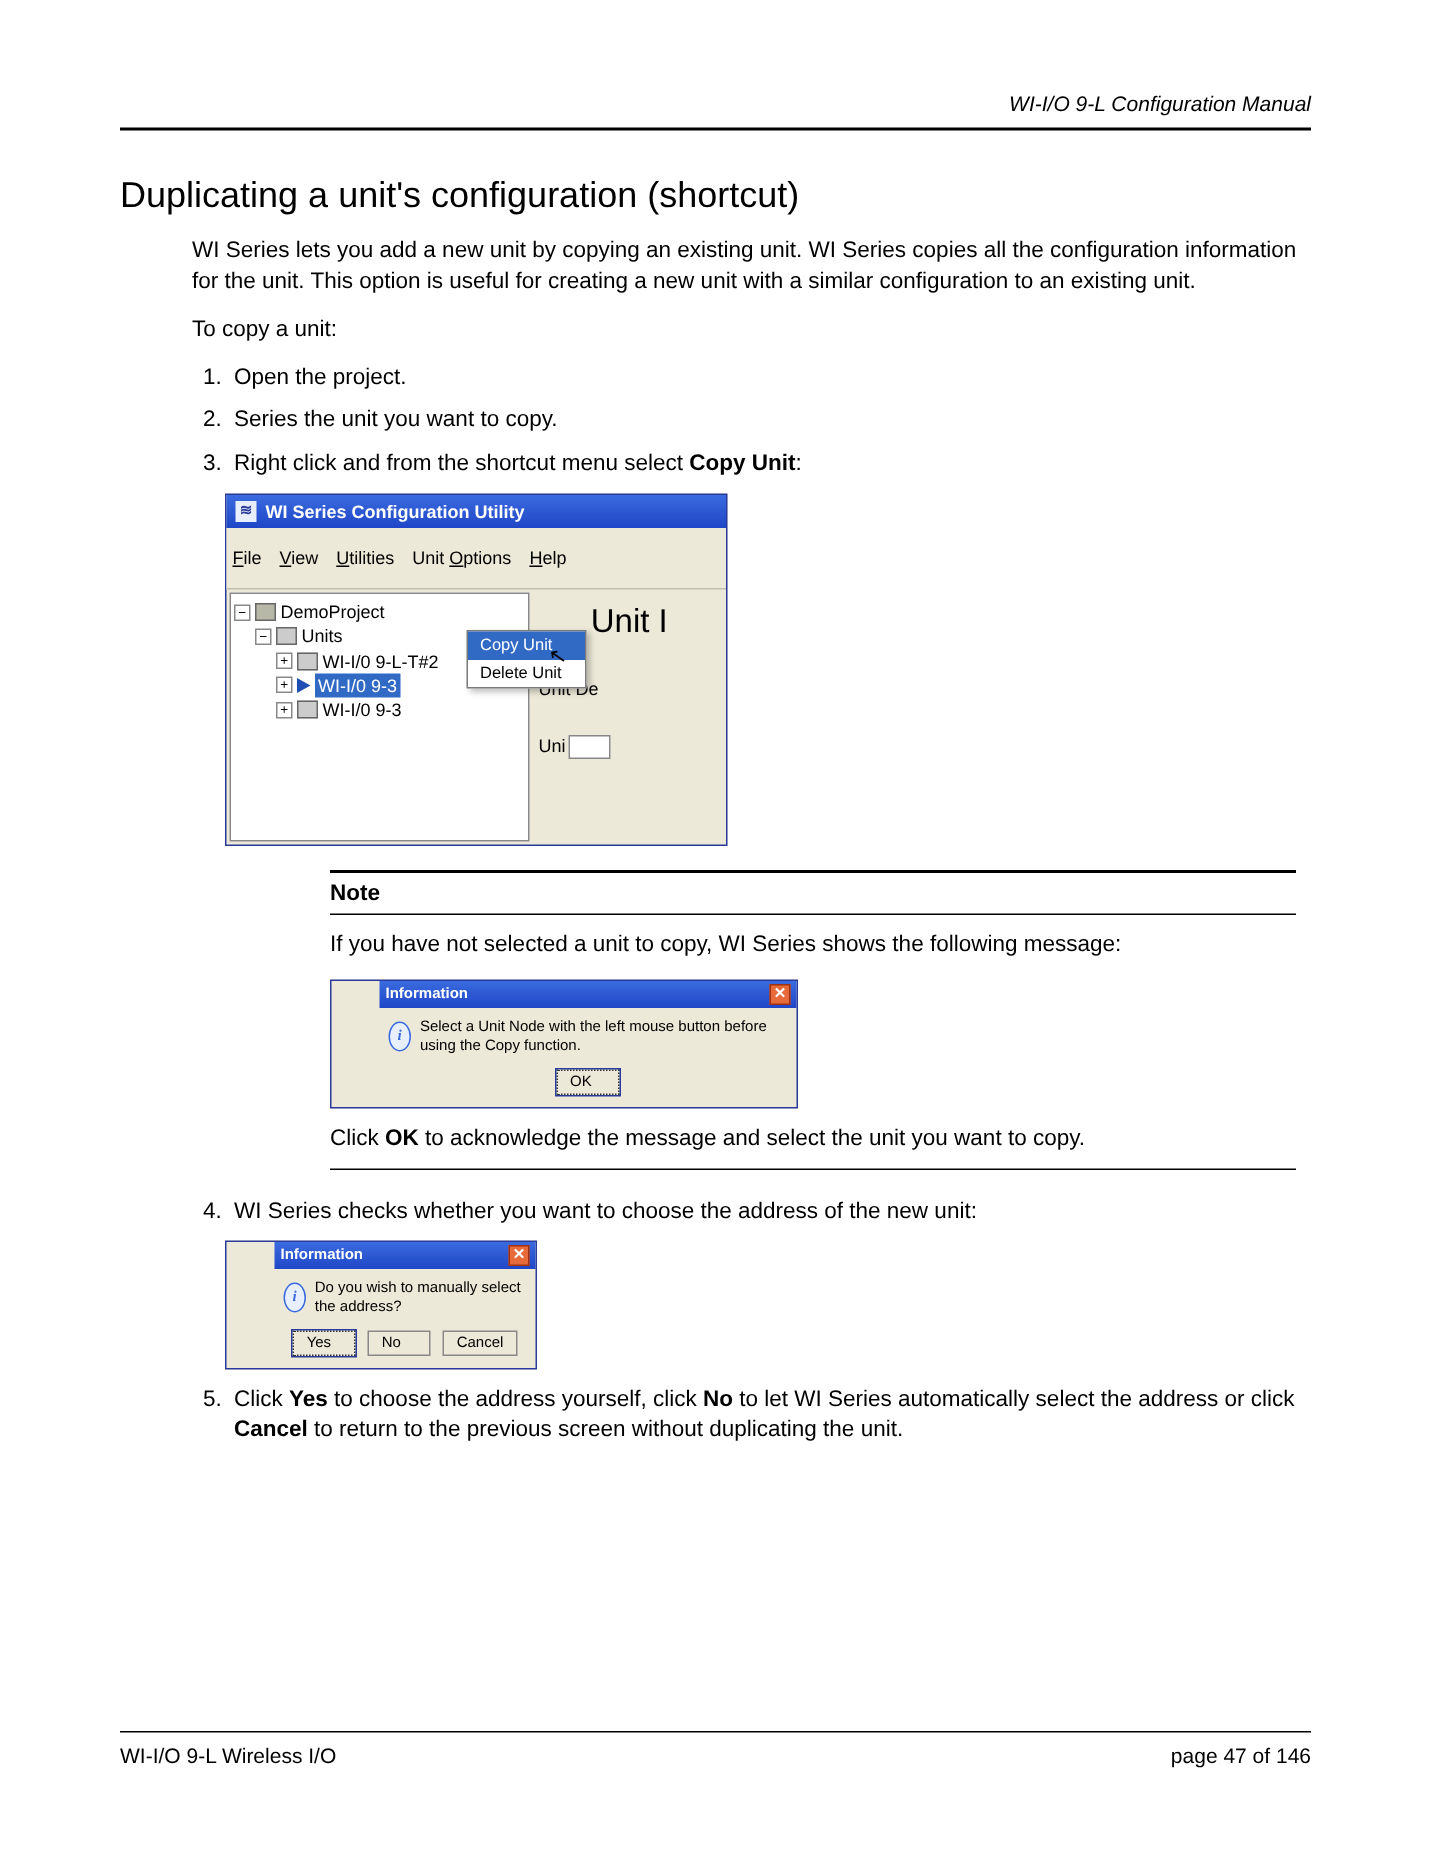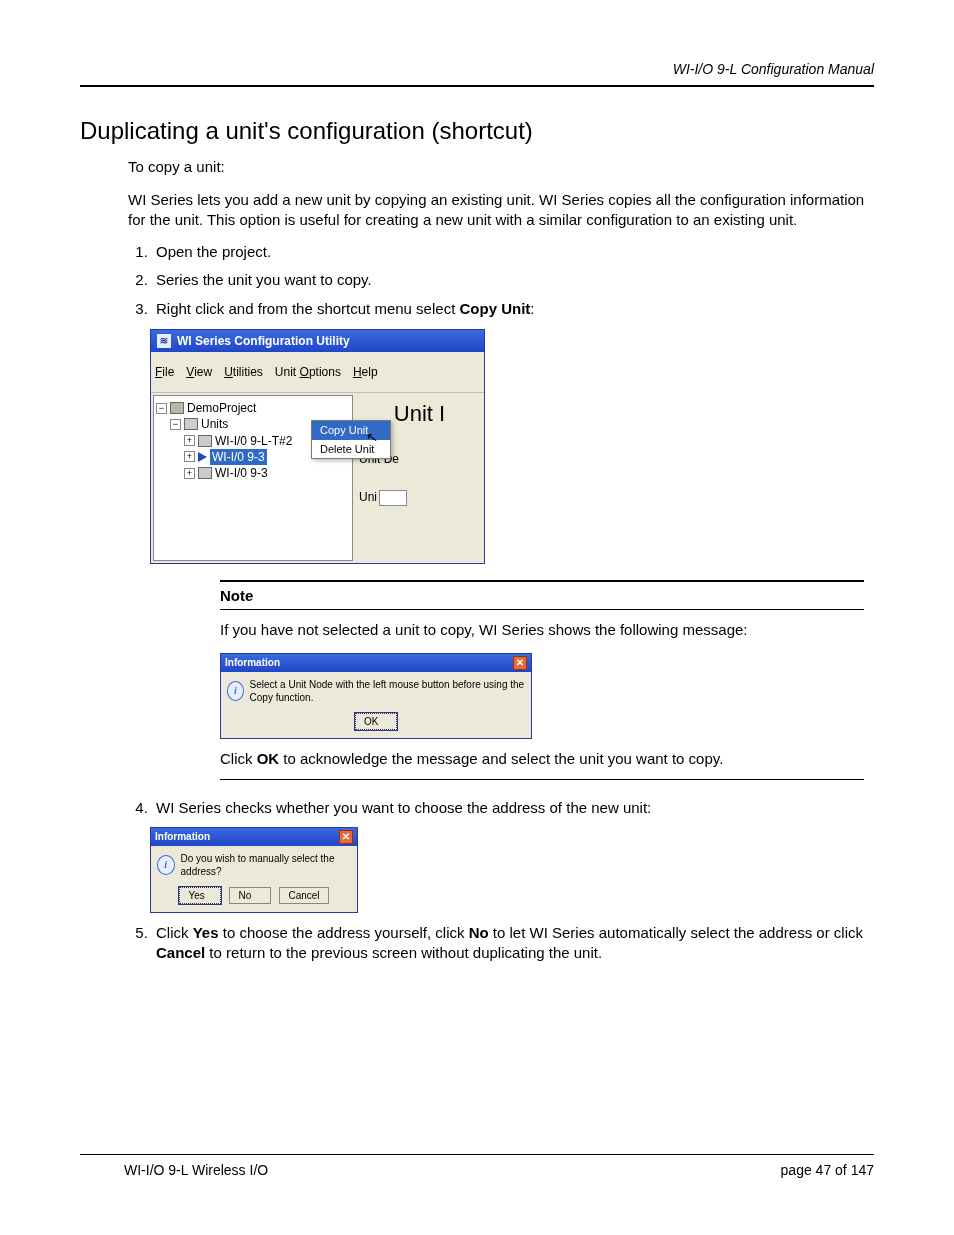--- a/index.html
+++ b/index.html
@@ -174,20 +174,21 @@
     padding-bottom: 3px;
     margin-bottom: 10px;
   }
 
   
   .dialog {
     border: 1px solid #2a3a9a;
     background: #ece9d8;
     font-size: 10px;
     margin: 6px 0 10px 0;
+    padding-left: 32px;
   }
   .dialog.wide { width: 312px; }
   .dialog.narrow { width: 208px; margin-left: 70px; }
   .dlg-title {
     background: linear-gradient(#3a6bdf,#1f46c7);
     color: #fff;
     font-weight: bold;
     padding: 2px 4px;
     display: flex;
     justify-content: space-between;
@@ -241,34 +242,33 @@
   
   .footer {
     position: absolute;
     left: 80px; right: 80px; bottom: 55px;
   }
   .footer .hr2 { border: none; border-top: 1.5px solid #000; margin-bottom: 6px; }
   .footer-row {
     display: flex;
     justify-content: space-between;
     font-size: 14px;
-    margin-left: 44px;
   }
 </style>
 </head>
 <body>
 
 <div class="header-right">WI-I/O 9-L Configuration Manual</div>
 <hr class="hr1">
 
 <h1>Duplicating a unit's configuration (shortcut)</h1>
 
 <div class="body-indent">
+  <p class="para">WI Series lets you add a new unit by copying an existing unit. WI Series copies all the configuration information for the unit. This option is useful for creating a new unit with a similar configuration to an existing unit.</p>
   <p class="para">To copy a unit:</p>
-  <p class="para">WI Series lets you add a new unit by copying an existing unit. WI Series copies all the configuration information for the unit. This option is useful for creating a new unit with a similar configuration to an existing unit.</p>
 </div>
 
 <ol class="steps">
   <li>Open the project.</li>
   <li>Series the unit you want to copy.</li>
   <li>
     <span>Right click and from the shortcut menu select </span><span class="bold">Copy Unit</span><span>:</span>
   </li>
 </ol>
 
@@ -378,16 +378,16 @@
   <li>
     <span>Click </span><span class="bold">Yes</span><span> to choose the address yourself, click </span><span class="bold">No</span><span> to let WI Series automatically select the address or click </span><span class="bold">Cancel</span><span> to return to the previous screen without duplicating the unit.</span>
   </li>
 </ol>
 
 <div class="footer">
   <hr class="hr2">
   <div class="footer-row">
     <span>WI-I/O 9-L Wireless I/O</span>
     <span>
-      <span>page </span><span>47 of 147</span>
+      <span>page </span><span>47 of 146</span>
     </span>
   </div>
 </div>
 
 </body></html>

